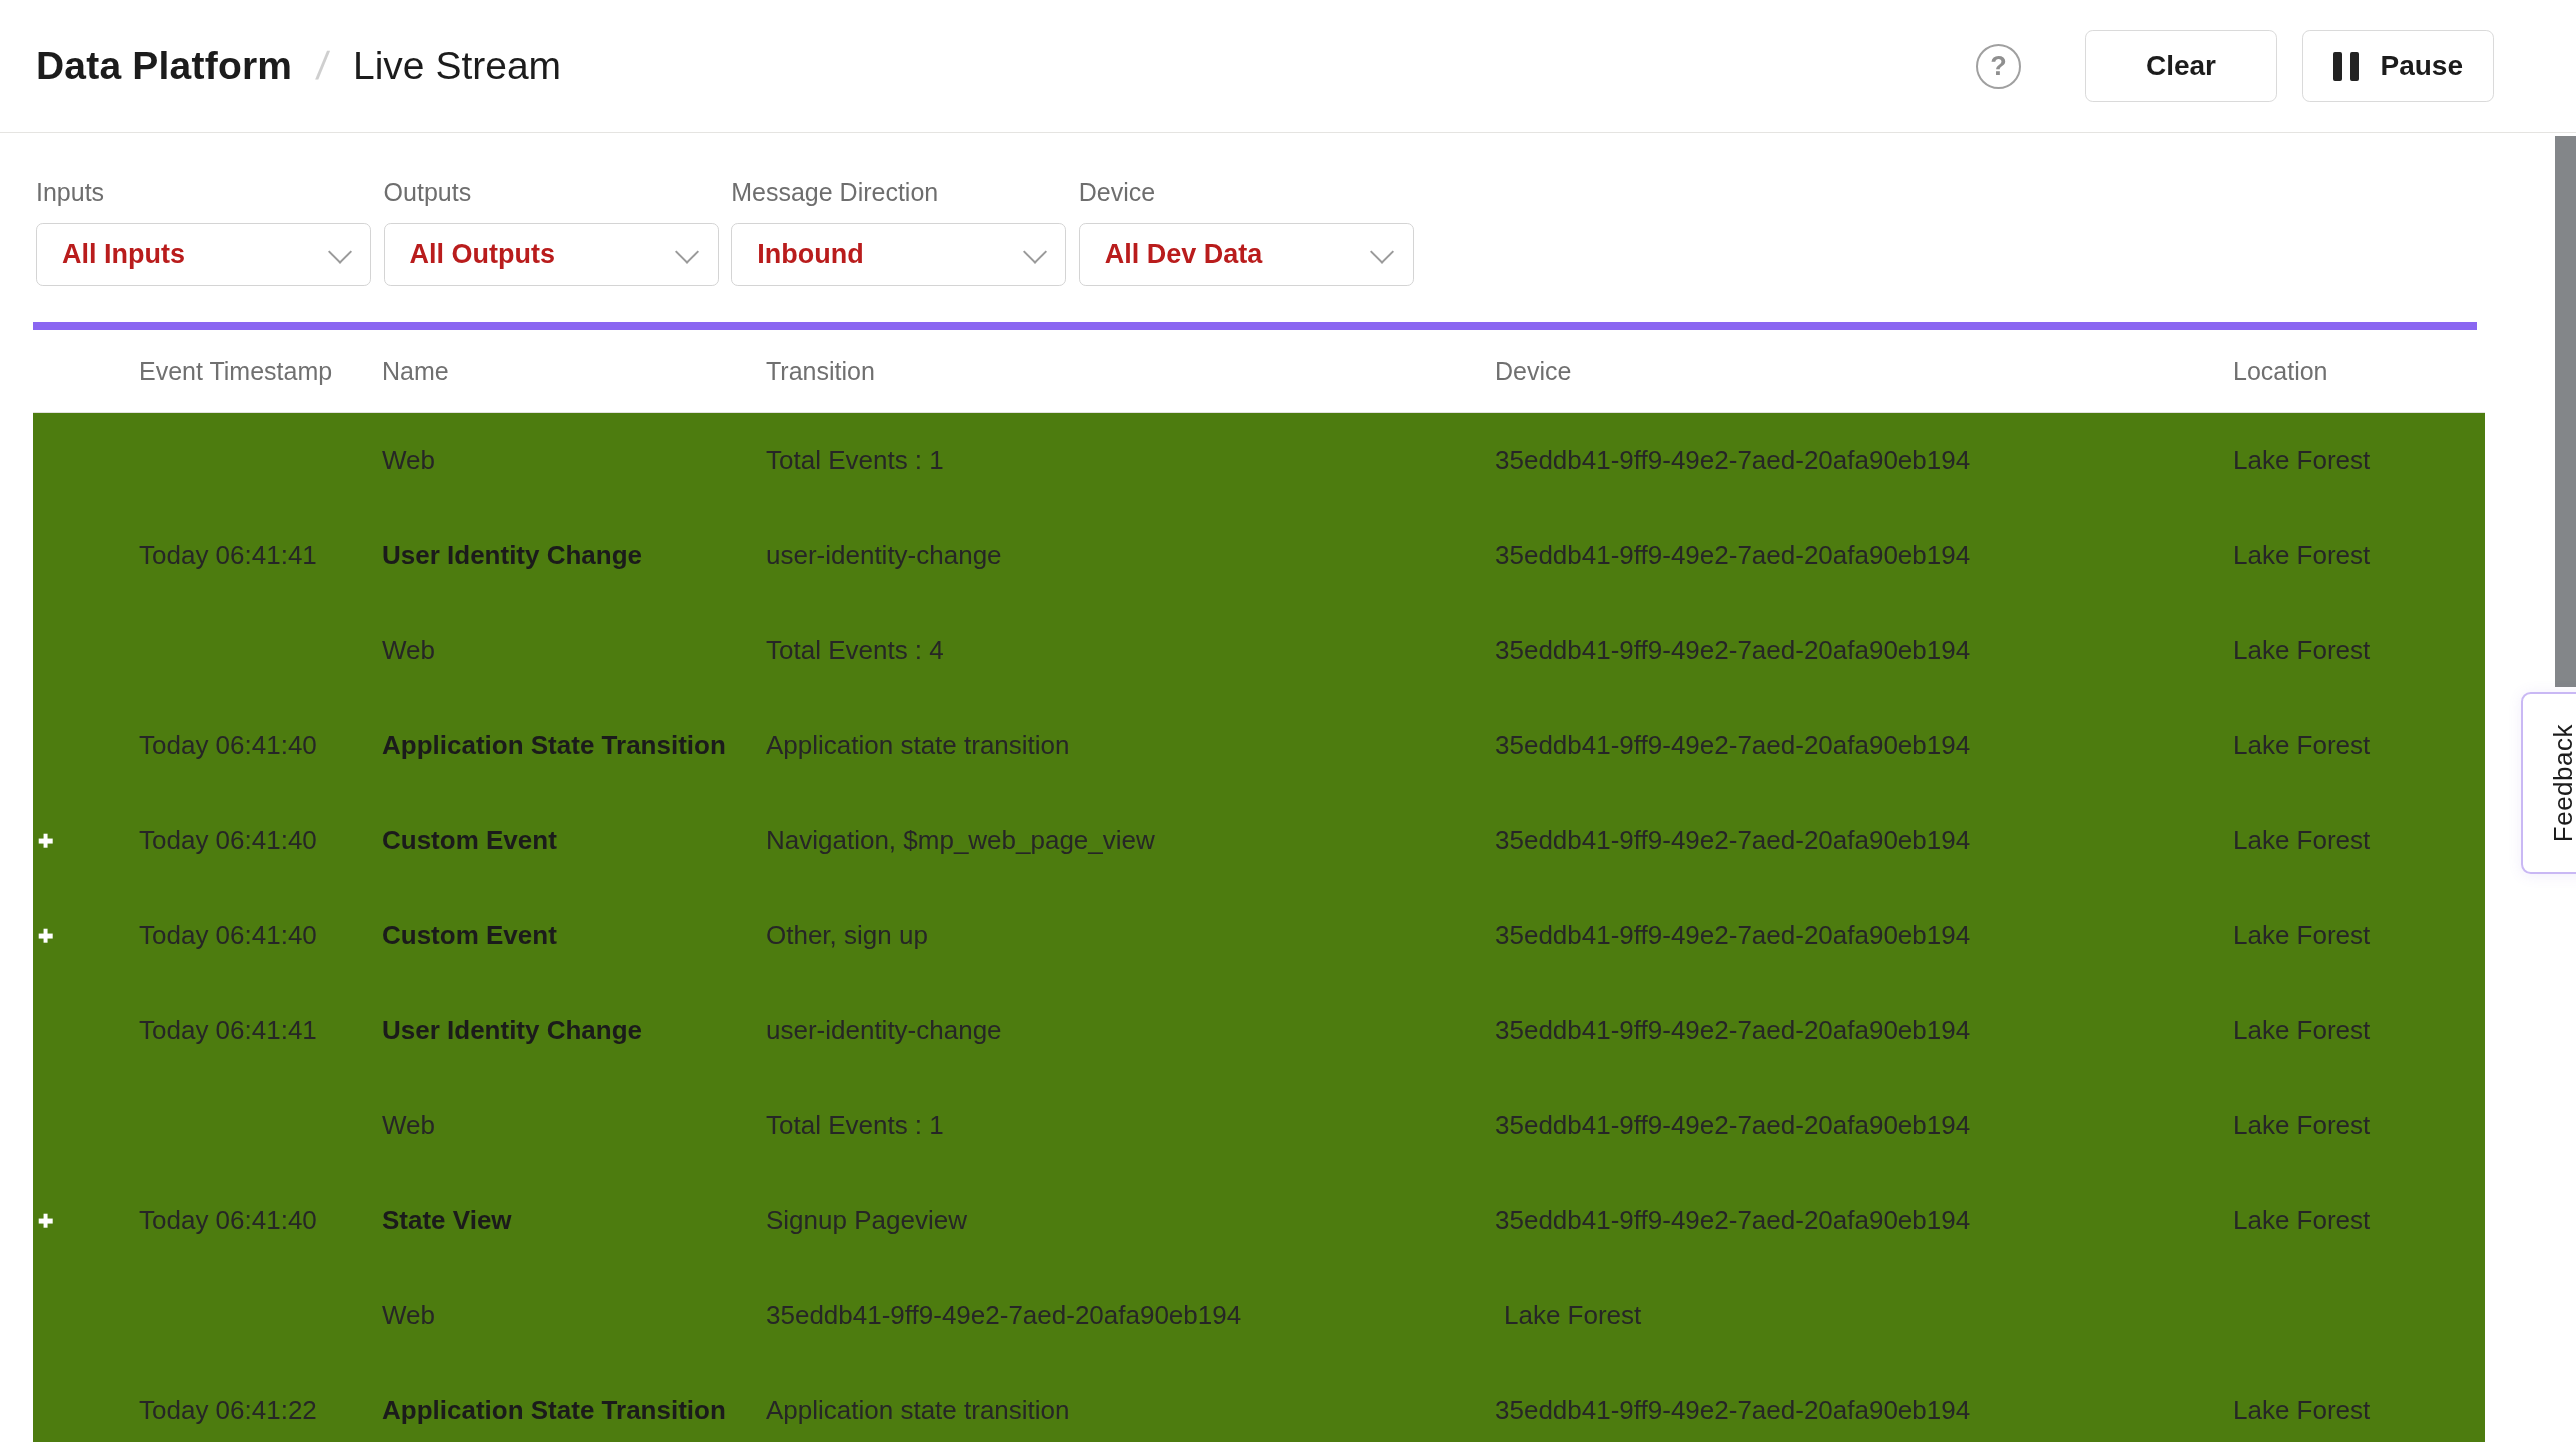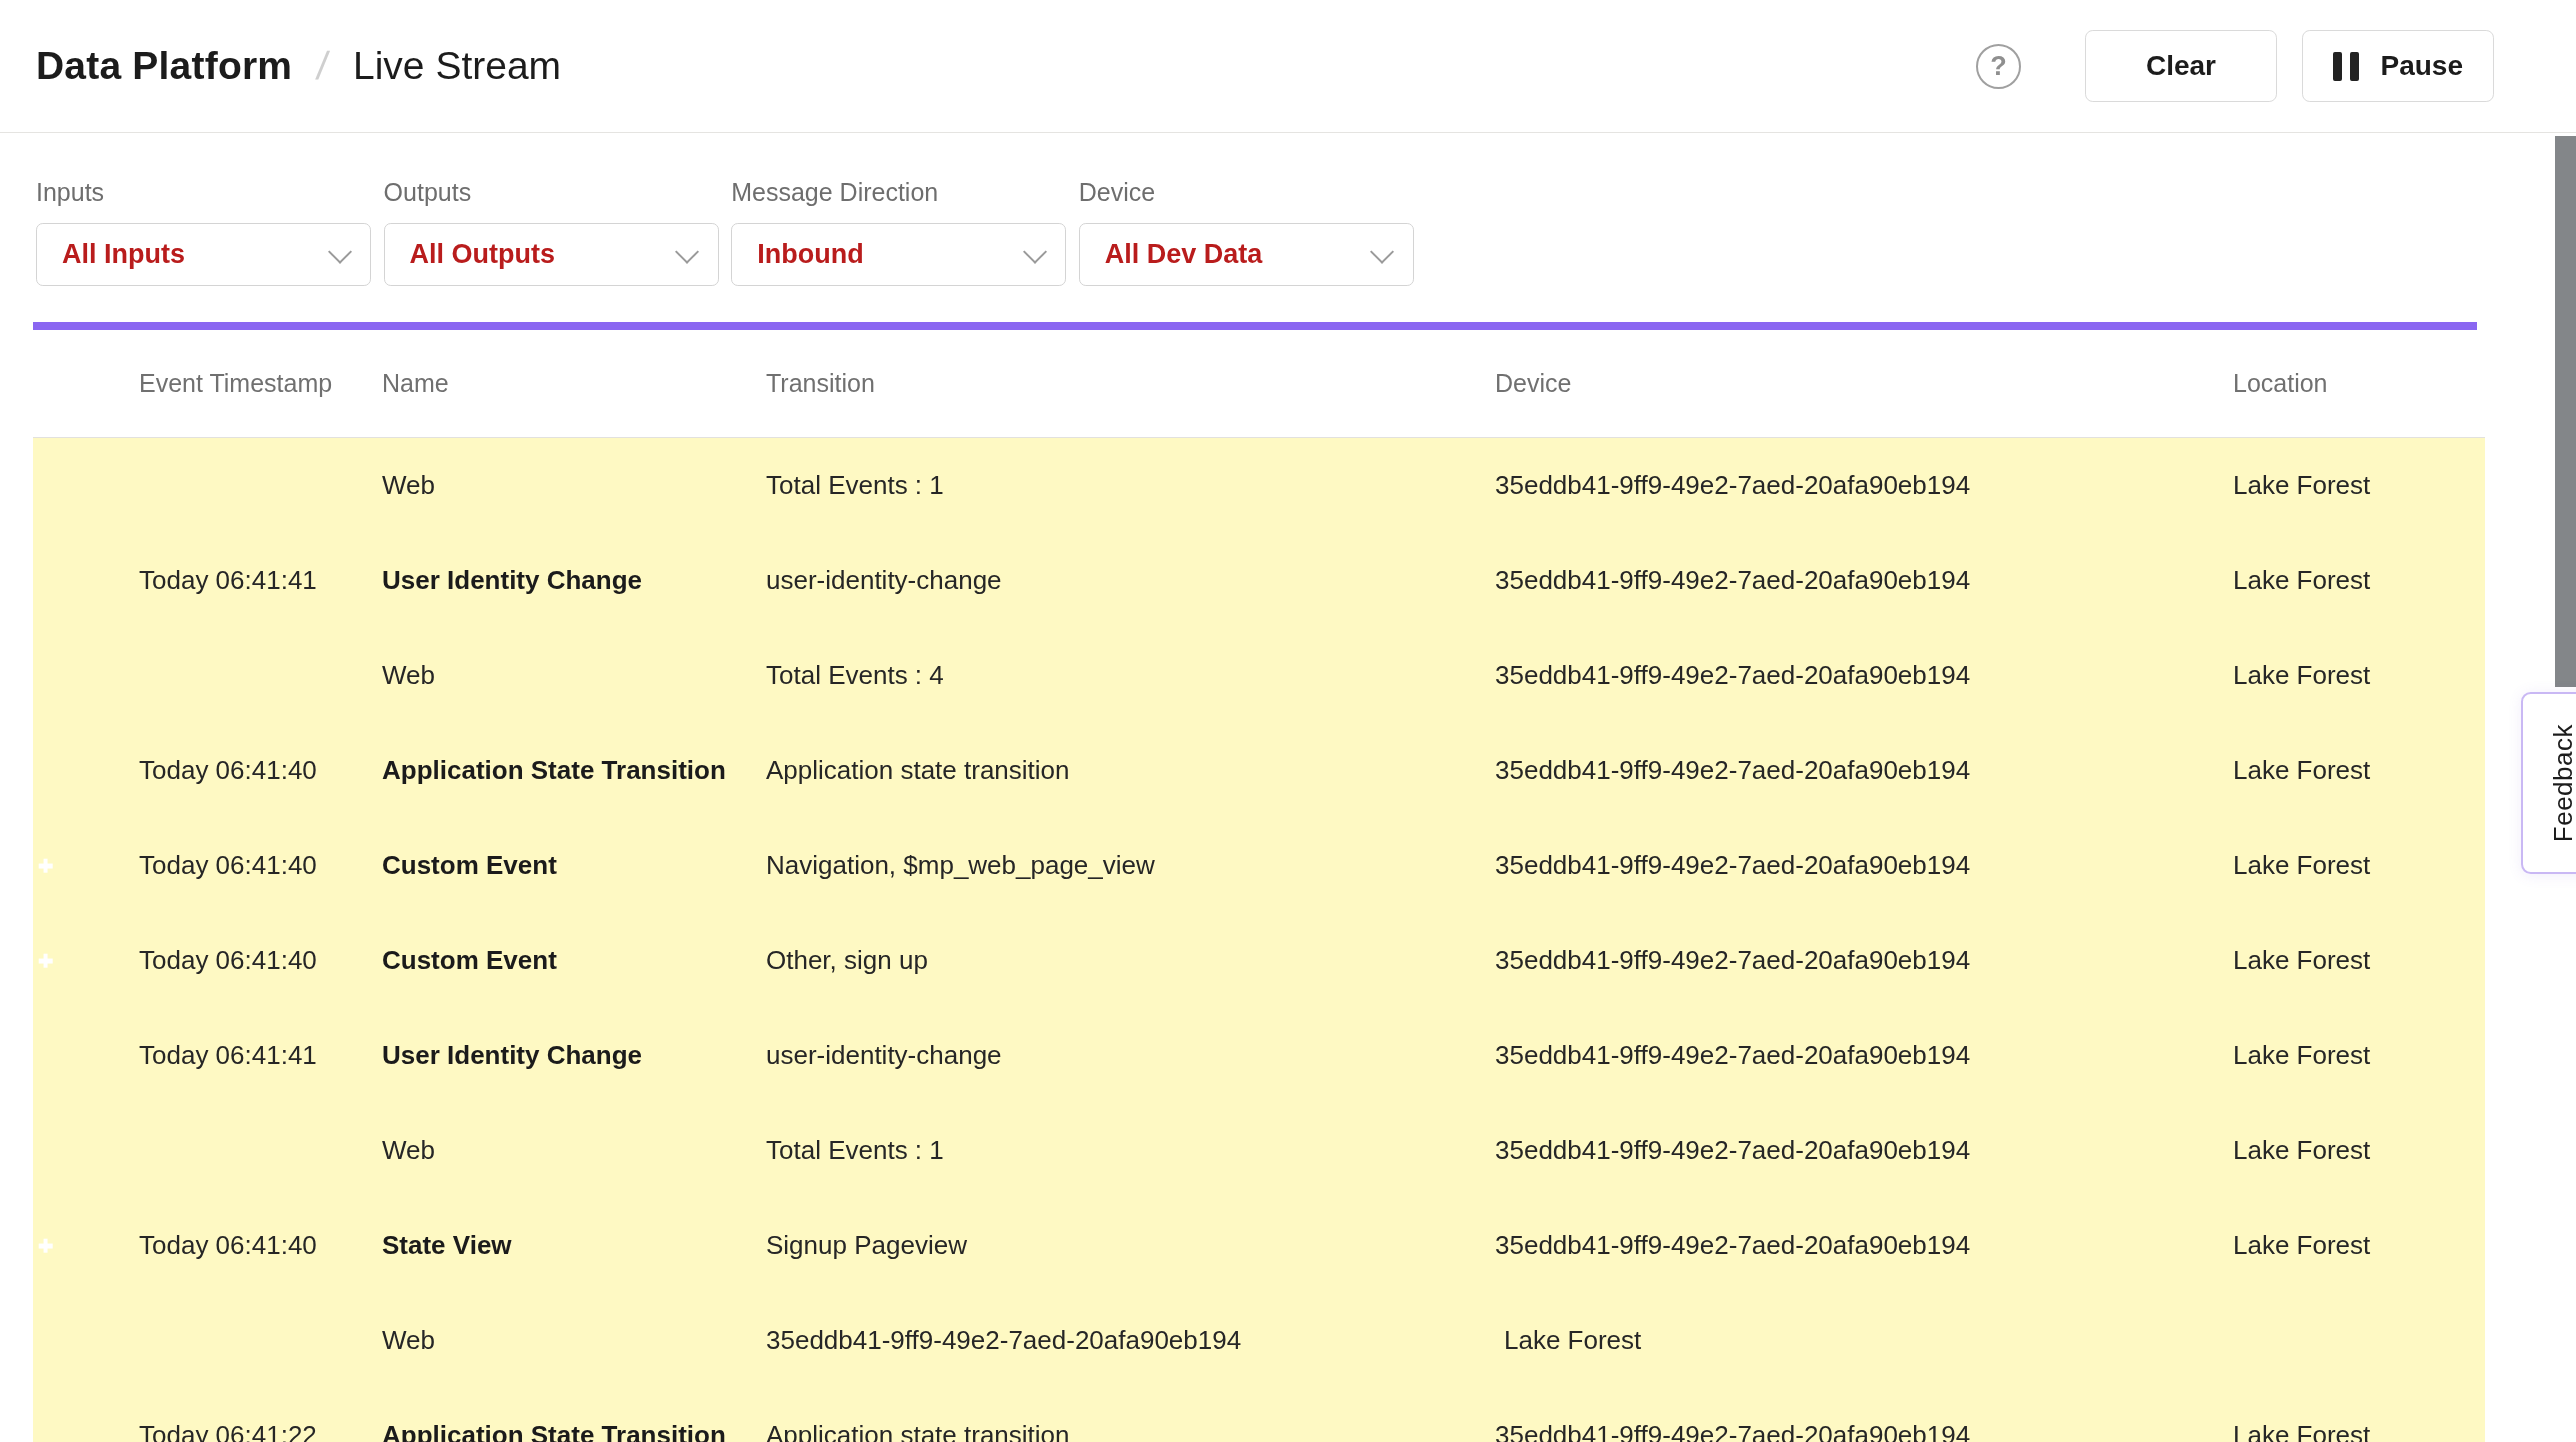--- a/index.html
+++ b/index.html
@@ -35,24 +35,24 @@
     cursor: pointer; }
   .filter-value { font-size: 27px; font-weight: 600; color: #b91c1c; }
   .chevron-down { width: 16.5px; height: 16.5px; border-right: 2.9px solid #9a9a9a;
     border-bottom: 2.9px solid #9a9a9a; transform: rotate(45deg) translateY(-3.9px); }
 
   
   .accent-bar { margin-left: 33px; width: 2444px; height: 8.7px; background: #8a66f1; }
 
   
   .stream-table { margin-left: 33px; width: 2452px; }
-  .thead { display: flex; align-items: center; height: 108px; border-bottom: 1.9px solid #e2e1de;
+  .thead { display: flex; align-items: center; height: 83px; border-bottom: 1.9px solid #e2e1de;
     font-size: 25px; color: #707070; }
   .trow { display: flex; align-items: center; height: 95px; font-size: 26px; color: #262626;
-    cursor: pointer; background: #fef9c3; }
+    cursor: pointer; background: #4d7c0f; }
   .col-expand { flex: 0 0 106px; padding-left: 12.6px; }
   .col-ts { flex: 0 0 243px; }
   .col-name { flex: 0 0 384px; }
   .col-desc { flex: 0 0 729px; }
   .col-device { flex: 0 0 738px; }
   .col-loc { flex: 1 1 auto; }
   .cell-name { font-weight: 400; }
   .cell-name.bold { font-weight: 700; color: #1b1b1b; }
   .expand-btn { width: 28px; height: 28px; background: #c9ced3; border-radius: 6.8px;
     position: relative; cursor: pointer; visibility: hidden; }

